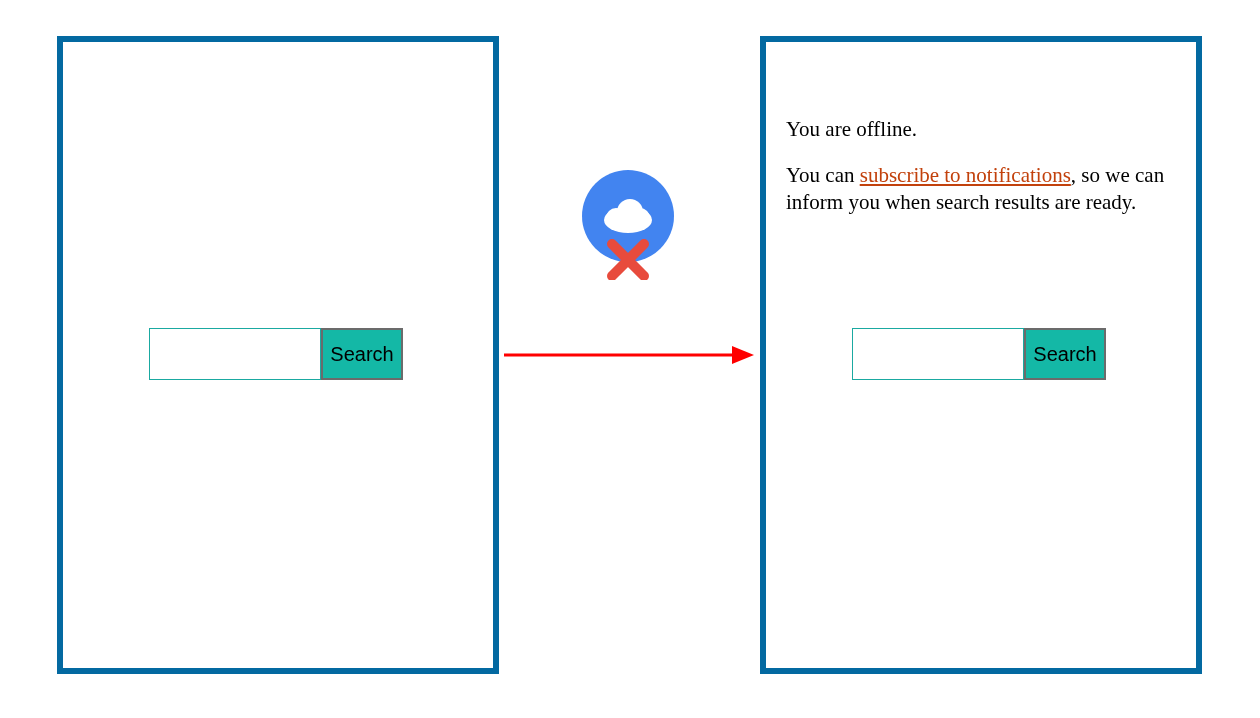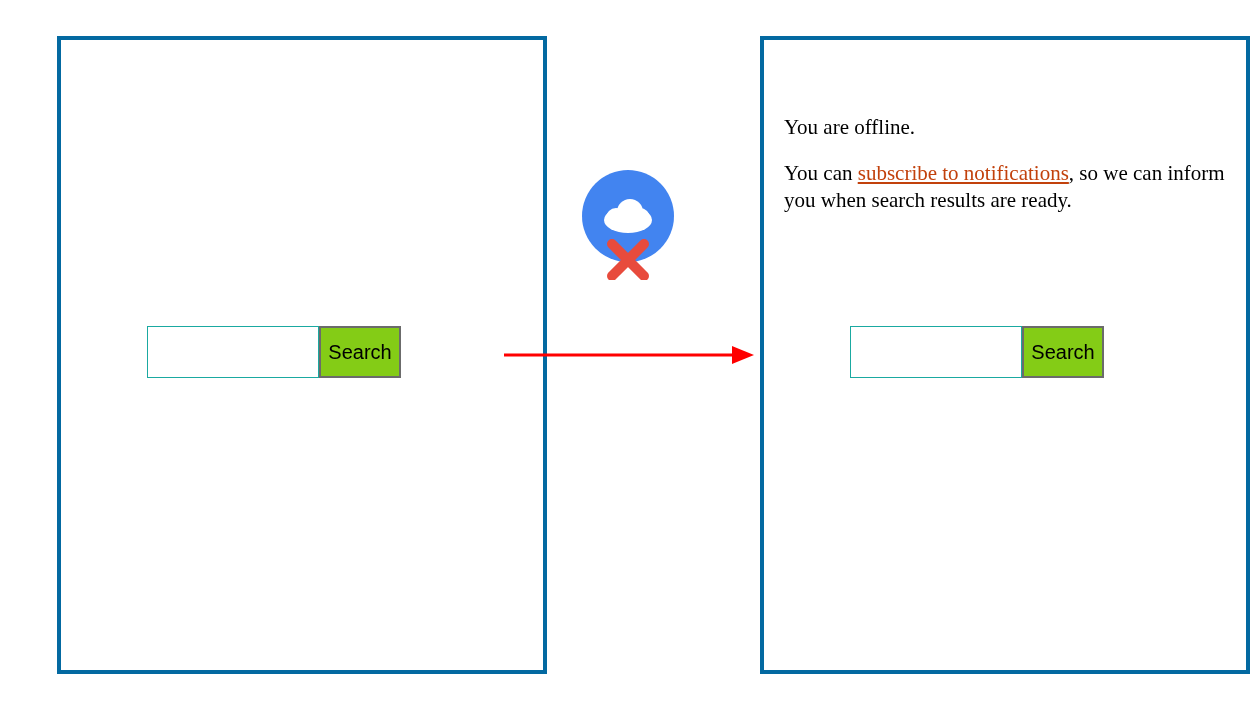--- a/index.html
+++ b/index.html
@@ -5,23 +5,23 @@
     * { box-sizing: border-box; margin: 0; padding: 0; }
     body {
       width: 1260px;
       height: 718px;
       background: #fff;
       font-family: Georgia, 'Times New Roman', serif;
       position: relative;
     }
     .panel {
       position: absolute;
-      width: 490px;
+      width: 442px;
       height: 638px;
-      border: 4px solid #0369a1;
+      border: 6px solid #0369a1;
       background: #fff;
     }
     .panel-left { left: 57px; top: 36px; }
     .panel-right { left: 760px; top: 36px; }
     .search-row {
       position: absolute;
       left: 86px;
       top: 286px;
       display: flex;
       height: 52px;
@@ -29,21 +29,21 @@
     .search-input {
       width: 172px;
       height: 52px;
       border: 1px solid #1aa9a1;
       background: #fff;
     }
     .search-btn {
       width: 82px;
       height: 52px;
       border: 2px solid #6b6b6b;
-      background: #84cc16;
+      background: #14b8a6;
       font-family: Arial, Helvetica, sans-serif;
       font-size: 20px;
       color: #000;
       display: flex;
       align-items: center;
       justify-content: center;
     }
     .msg {
       position: absolute;
       left: 20px;

